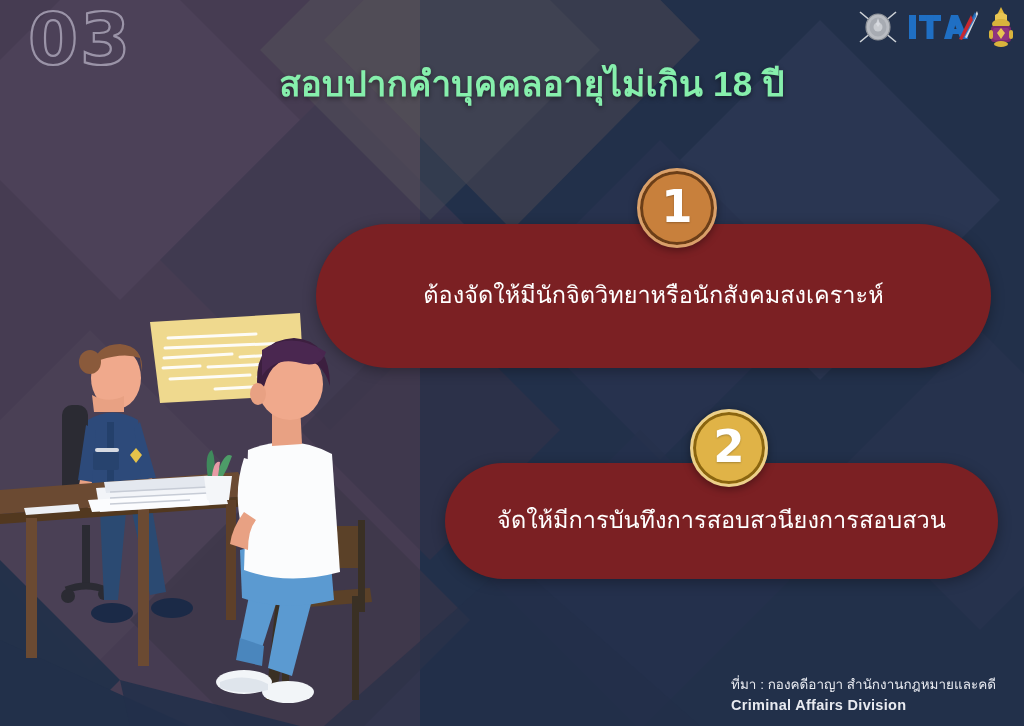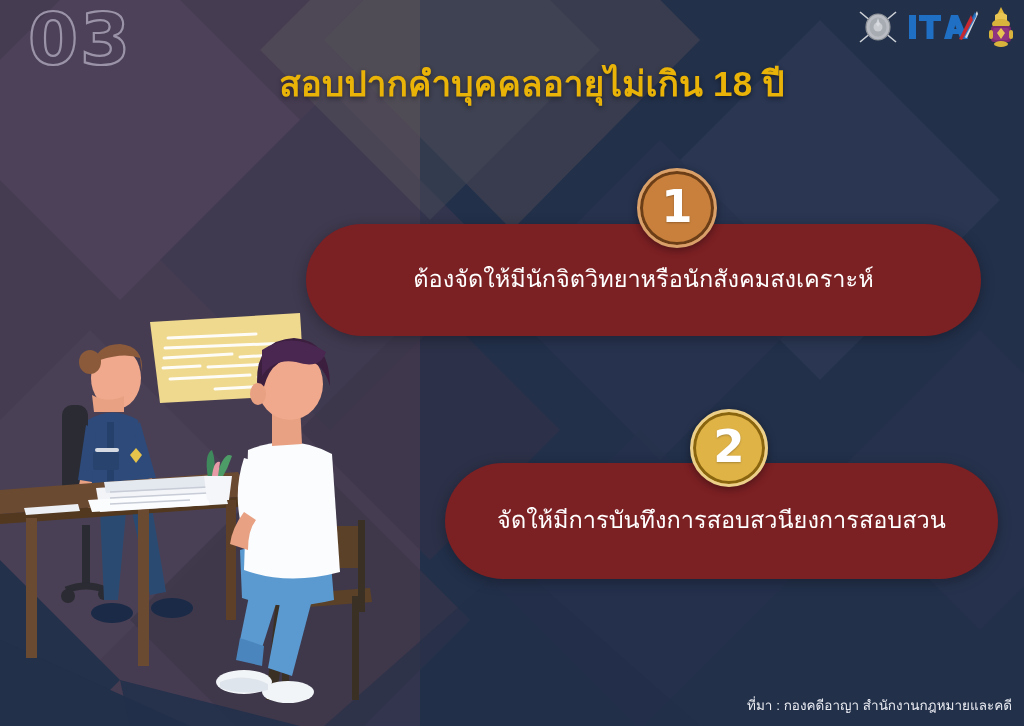--- a/index.html
+++ b/index.html
@@ -23,38 +23,38 @@
   
   #logo-bar {
     position:absolute; right:8px; top:3px; height:48px;
     display:flex; align-items:center; gap:7px;
   }
   #logo-bar svg { display:block; }
 
   
   #page-title {
     position:absolute; left:0; right:0; top:56px;
-    text-align:center; color:#eab308;
+    text-align:center; color:#86efac;
     font-size:35px; font-weight:bold; letter-spacing:.2px;
     text-shadow:0 2px 5px rgba(0,0,0,.45);
     padding-left:40px;
   }
   .item-box {
     position:absolute;
     background:#7b2023;
     border-radius:90px;
     display:flex; align-items:center; justify-content:center;
     text-align:center; color:#fff;
     box-shadow:0 3px 14px rgba(0,0,0,.3);
     padding:0 56px;
   }
   .item-box .lines { line-height:1.42; font-size:23.5px; }
   .item-box .lines div { white-space:nowrap; }
 
-  #item-1-box { left:306px; top:224px; width:675px; height:112px;justify-content:center; }
+  #item-1-box { left:316px; top:224px; width:675px; height:144px;justify-content:center; }
   #item-2-box { left:445px; top:463px; width:553px; height:116px; }
 
   .badge {
     position:absolute; border-radius:50%;
     display:flex; align-items:center; justify-content:center;
     color:#fff; font-weight:bold;
     font-family:"DejaVu Sans",sans-serif;
     box-shadow:0 2px 7px rgba(0,0,0,.38);
   }
   #badge-1 {
@@ -70,21 +70,21 @@
     font-size:45px;
   }
   .badge span { transform:translateY(-2px); text-shadow:0 1px 2px rgba(0,0,0,.25); }
 
   
   #illustration { position:absolute; left:0; top:300px; width:420px; height:426px; }
   #illustration svg { display:block; width:100%; height:100%; }
 
   
   #footer {
-    position:absolute; right:12px; bottom:10px;
+    position:absolute; right:28px; bottom:10px;
     color:#e8eaf0; line-height:1.45;
   }
   #footer .src { font-size:13.5px; }
   #footer .eng { font-size:14.5px; font-weight:bold; letter-spacing:.3px; }
 </style>
 </head>
 <body>
 
 <div id="stage">
 
@@ -288,15 +288,16 @@
     <div class="lines">
       <div>จัดให้มีการบันทึงการสอบสวนียงการสอบสวน</div>
     </div>
   </div>
   <div class="badge" id="badge-2">
     <span>2</span>
   </div>
 
   <div id="footer">
     <div class="src">ที่มา : กองคดีอาญา สำนักงานกฎหมายและคดี</div>
+    <div class="eng">Criminal Affairs Division</div>
   </div>
 
 </div>
 
 </body></html>

